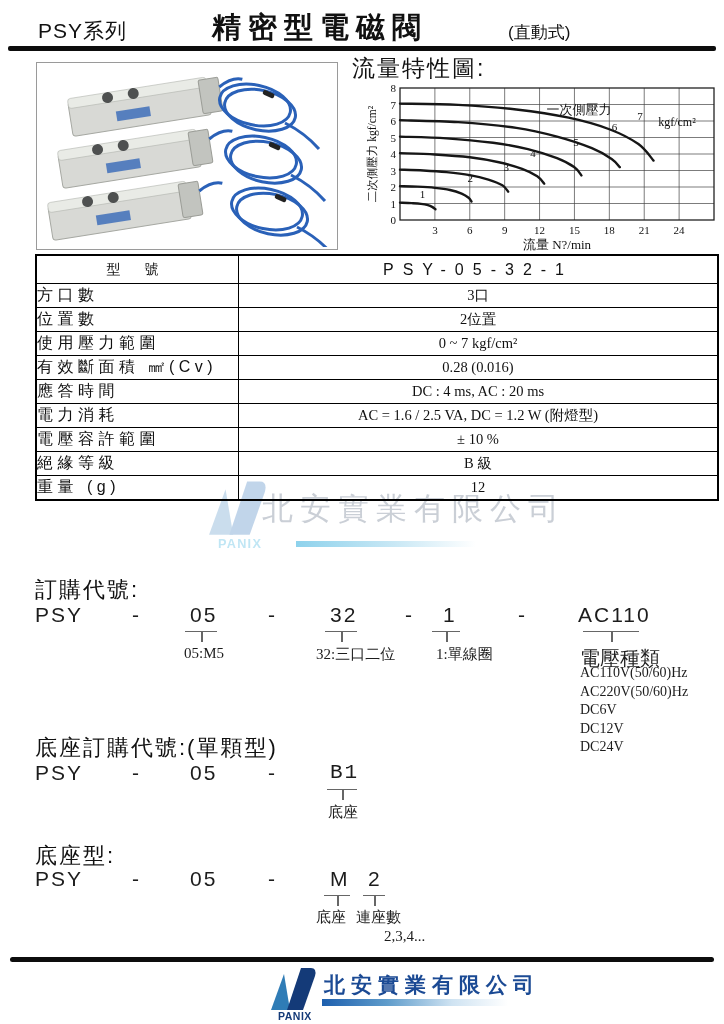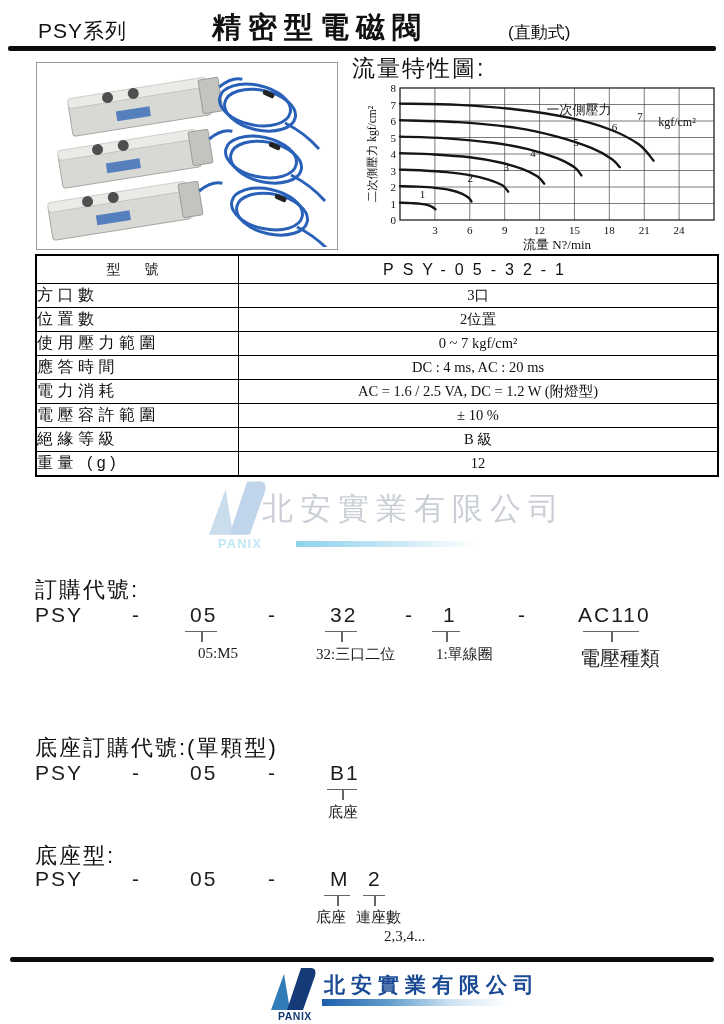--- a/index.html
+++ b/index.html
@@ -198,20 +198,24 @@
         </tr>
         <tr>
           <td class="lbl">位置數</td>
           <td class="val">2位置</td>
         </tr>
         <tr>
           <td class="lbl">使用壓力範圍</td>
           <td class="val">0 ~ 7 kgf/cm²</td>
         </tr>
         <tr>
+          <td class="lbl">有效斷面積 ㎟(Cv)</td>
+          <td class="val">0.28 (0.016)</td>
+        </tr>
+        <tr>
           <td class="lbl">應答時間</td>
           <td class="val">DC : 4 ms, AC : 20 ms</td>
         </tr>
         <tr>
           <td class="lbl">電力消耗</td>
           <td class="val">AC = 1.6 / 2.5 VA, DC = 1.2 W (附燈型)</td>
         </tr>
         <tr>
           <td class="lbl">電壓容許範圍</td>
           <td class="val">± 10 %</td>
@@ -236,32 +240,39 @@
   <div class="abs code" style="left:405px;top:603px;">-</div>
   <div class="abs code" style="left:443px;top:603px;">1</div>
   <div class="abs code" style="left:518px;top:603px;">-</div>
   <div class="abs code" style="left:578px;top:603px;">AC110</div>
 
   <div class="abs tick" style="left:185px;top:631px;width:32px;"></div>
   <div class="abs tick" style="left:325px;top:631px;width:32px;"></div>
   <div class="abs tick" style="left:432px;top:631px;width:28px;"></div>
   <div class="abs tick" style="left:583px;top:631px;width:56px;"></div>
 
-  <div class="abs note" style="left:184px;top:645px;margin-left:14px;">05:M5</div>
+  <div class="abs note" style="left:184px;top:645px;">05:M5</div>
   <div class="abs note" style="left:316px;top:645px;">32:三口二位</div>
   <div class="abs note" style="left:436px;top:645px;">1:單線圈</div>
 
   <div class="abs note" style="left:580px;top:645px;font-size:20px;">電壓種類</div>
+  <div class="abs vlist" style="left:580px;top:664px;">
+      <div>AC110V(50/60)Hz</div>
+      <div>AC220V(50/60)Hz</div>
+      <div>DC6V</div>
+      <div>DC12V</div>
+      <div>DC24V</div>
+    </div>
 
   <div class="abs sec-head" style="left:35px;top:733px;">底座訂購代號:(單顆型)</div>
   <div class="abs code" style="left:35px;top:761px;">PSY</div>
   <div class="abs code" style="left:132px;top:761px;">-</div>
   <div class="abs code" style="left:190px;top:761px;">05</div>
   <div class="abs code" style="left:268px;top:761px;">-</div>
-  <div class="abs code" style="left:330px;top:761px;">B1</div>
+  <div class="abs code" style="left:330px;top:761px;font-family:Liberation Mono, monospace;">B1</div>
   <div class="abs tick" style="left:327px;top:789px;width:30px;"></div>
   <div class="abs note" style="left:328px;top:803px;">底座</div>
 
   <div class="abs sec-head" style="left:35px;top:841px;">底座型:</div>
   <div class="abs code" style="left:35px;top:867px;">PSY</div>
   <div class="abs code" style="left:132px;top:867px;">-</div>
   <div class="abs code" style="left:190px;top:867px;">05</div>
   <div class="abs code" style="left:268px;top:867px;">-</div>
   <div class="abs code" style="left:330px;top:867px;">M</div>
   <div class="abs code" style="left:368px;top:867px;">2</div>

